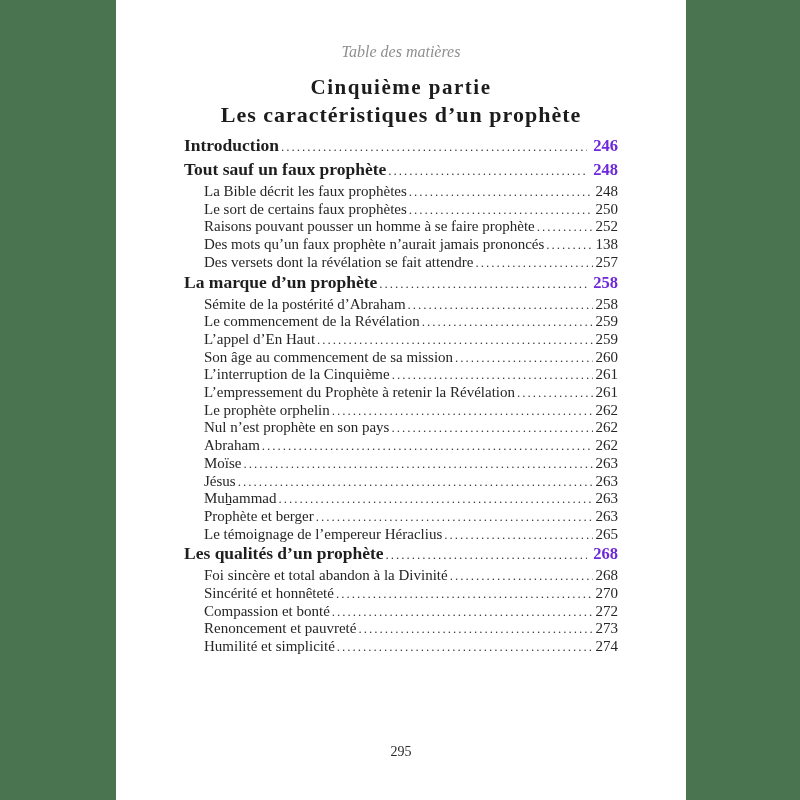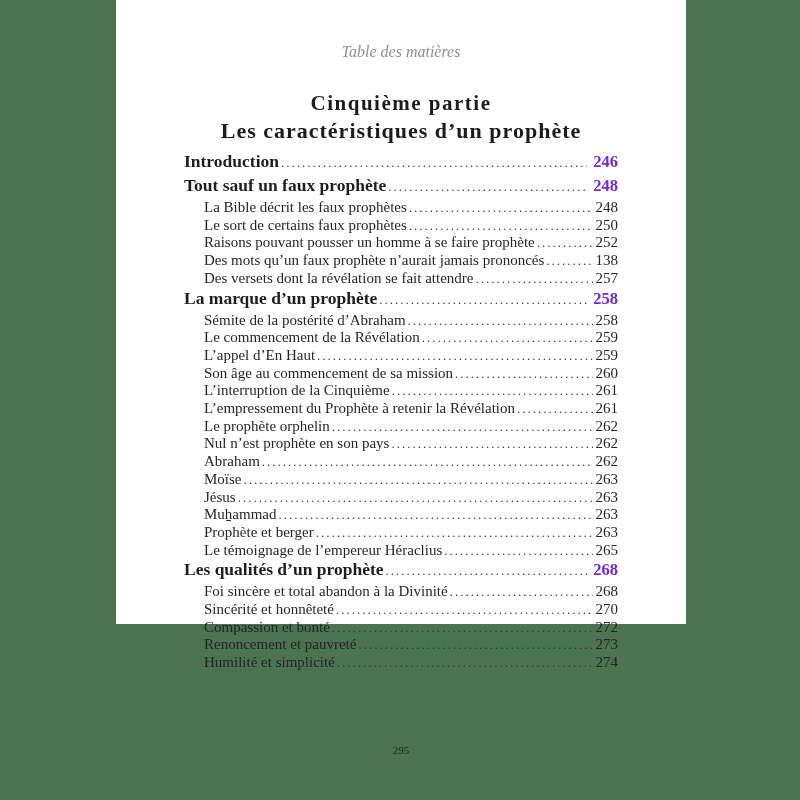--- a/index.html
+++ b/index.html
@@ -12,34 +12,34 @@
     position: relative;
     width: 800px;
     height: 800px;
     background: #4a7350;
   }
   .paper {
     position: absolute;
     left: 116px;
     top: 0;
     width: 570px;
-    height: 624px;
+    height: 800px;
     background: #ffffff;
     padding: 0 68px;
   }
   .running-title {
     margin-top: 42px;
     text-align: center;
     font-style: italic;
     font-size: 16px;
     line-height: 20px;
     color: #8f8f8f;
   }
   .part-title {
-    margin-top: 28px;
+    margin-top: 12px;
     text-align: center;
     font-weight: bold;
     font-size: 21px;
     line-height: 27px;
     letter-spacing: 1.5px;
     color: #1c1c1c;
   }
   .part-subtitle {
     text-align: center;
     font-weight: bold;
@@ -87,21 +87,21 @@
     padding-left: 20px;
   }
   .toc-item .label { font-size: 15px; }
   .toc-item .num { font-size: 15px; }
   .footer {
     position: absolute;
     top: 744px;
     left: 0;
     width: 100%;
     text-align: center;
-    font-size: 11px;
+    font-size: 14px;
     color: #2b2b2b;
   }
 </style>
 </head>
 <body>
 
 <div class="canvas">
   <div class="paper">
     <div class="running-title">Table des matières</div>
     <div class="part-title">Cinquième partie</div>

